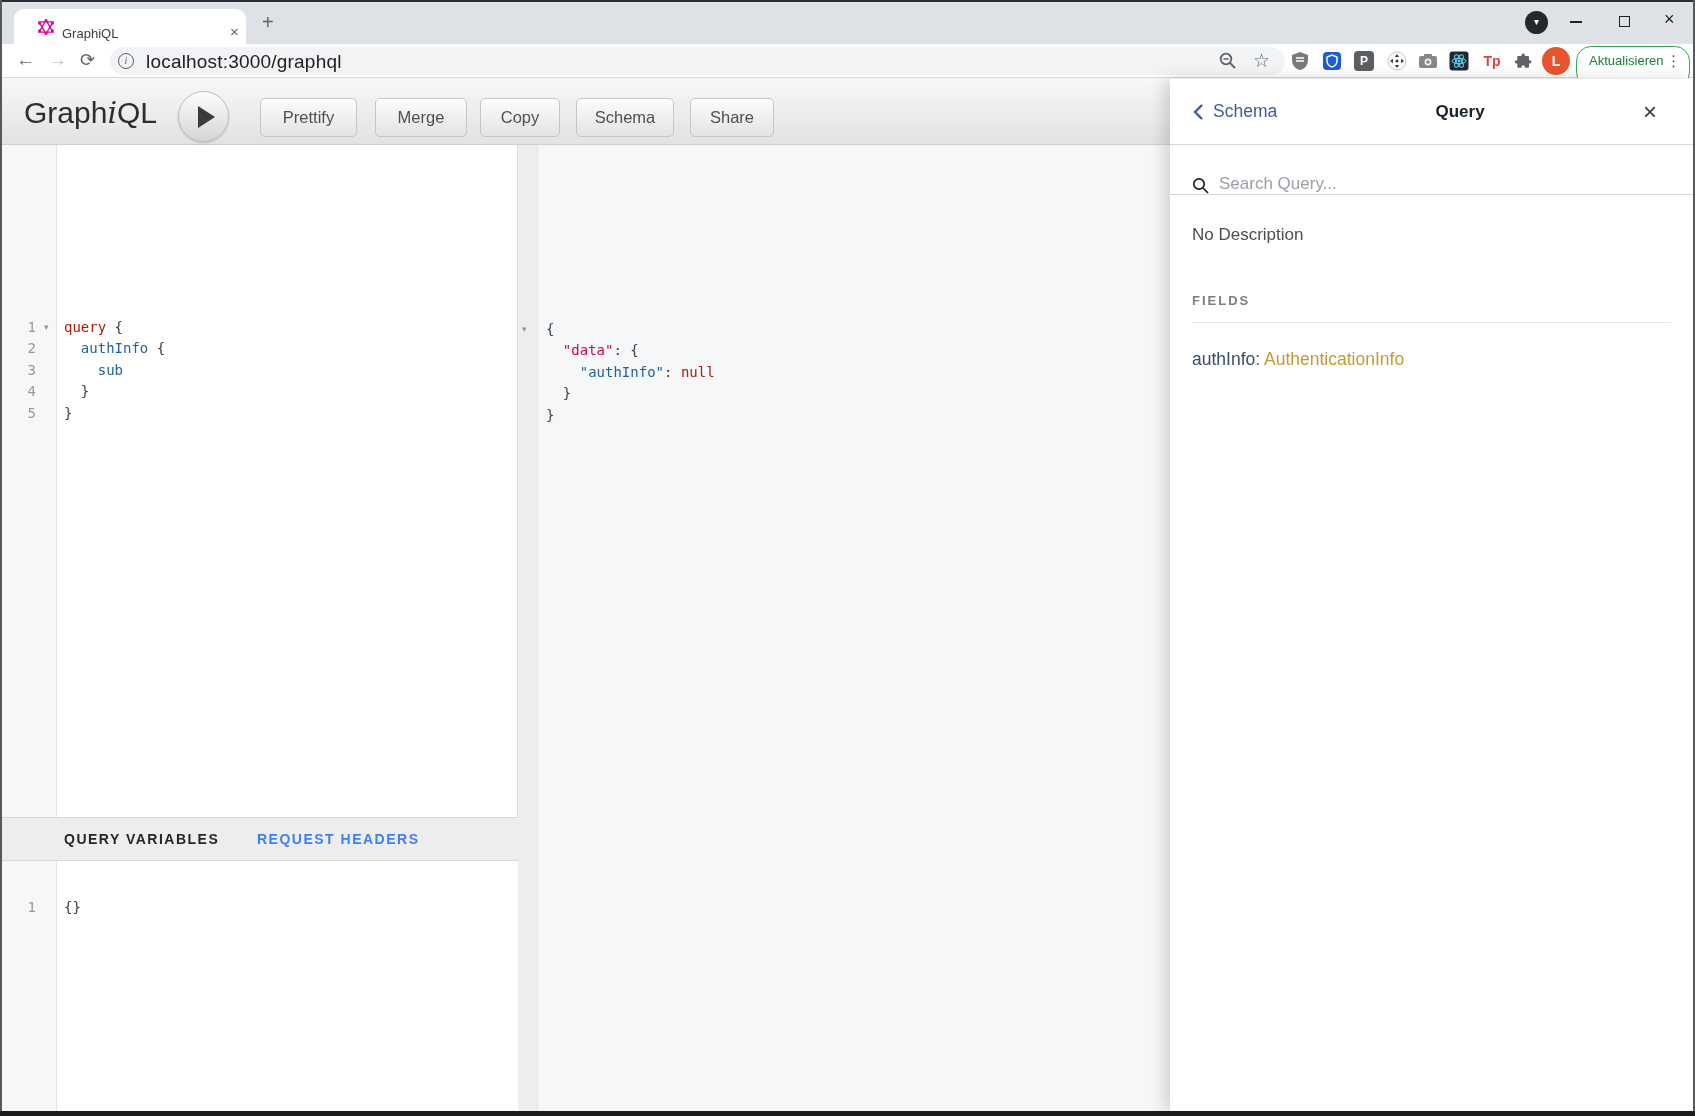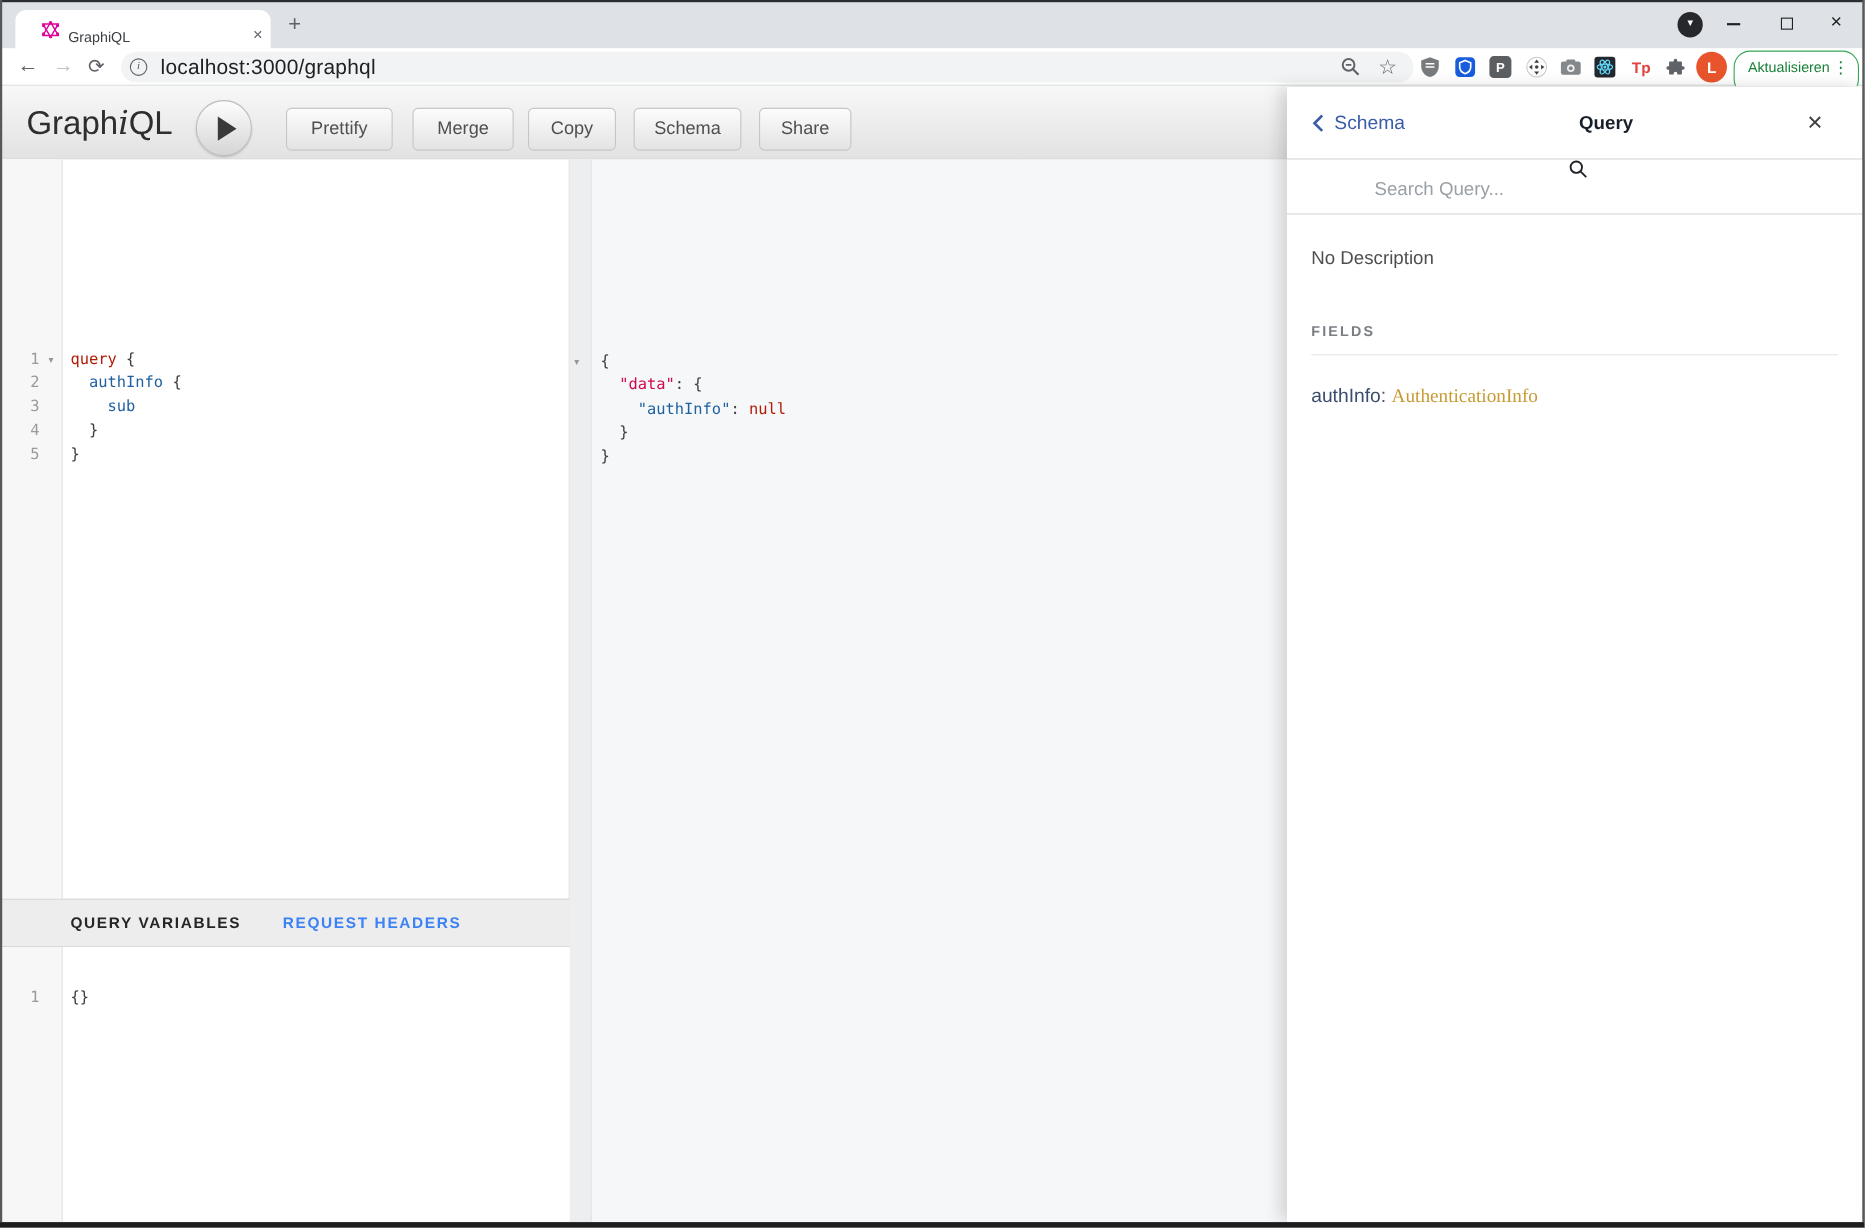--- a/index.html
+++ b/index.html
@@ -59,31 +59,31 @@
   .var-bar { left:0; top:817px; width:518px; height:44px; background:#ededed; border-top:1px solid #d8d8d8; border-bottom:1px solid #d8d8d8; }
   .var-tab { top:831px; font-size:14px; font-weight:bold; letter-spacing:1.5px; }
   .var-tab.active { color:#262626; }
   .var-tab.inactive { color:#3b82f6; }
   
   .docs { left:1170px; top:79px; width:523px; height:1032px; background:#fff; box-shadow:-6px 0 14px rgba(0,0,0,.15); }
   .doc-header { position:absolute; left:0; top:0; width:100%; height:66px; border-bottom:1px solid #d4d6d8; display:flex; align-items:center; padding:0 36px 0 22px; }
   .doc-back { display:flex; align-items:center; color:#3b5ca8; font-size:17.5px; cursor:pointer; }
   .doc-title { flex:1; text-align:center; font-size:17px; font-weight:bold; color:#17202a; }
   .doc-close { font-size:24px; font-weight:300; color:#3c3c3c; line-height:20px; cursor:pointer; }
-  .doc-search { position:absolute; left:0; top:66px; width:100%; height:50px; border-bottom:1px solid #d4d6d8; display:flex; align-items:center; padding-left:6px;flex-direction:column; }
+  .doc-search { position:absolute; left:0; top:66px; width:100%; height:50px; border-bottom:1px solid #d4d6d8; display:flex; align-items:flex-end; padding-left:22px; }
   .doc-search input { border:none; outline:none; font-size:17px; color:#333; margin-left:10px; width:380px; font-family:"Liberation Sans",sans-serif; background:transparent; }
   .doc-search input::placeholder { color:#9aa0a6; }
   .doc-body { position:absolute; left:0; top:116px; width:100%; padding:30px 22px 0 22px; }
   .no-desc { font-size:17px; color:#4e4e4e; }
   .fields-label { margin-top:48px; font-size:13px; font-weight:bold; letter-spacing:2px; color:#7b7f84; }
   .fields-hr { margin-top:14px; border:none; border-top:1px solid #e3e5e7; }
   .field-row { margin-top:26px; font-size:17.5px; }
   .field-name { color:#3b4c6d; }
   .field-colon { color:#555; }
-  .type-name { color:#c79b32;font-family:Liberation Serif, serif; }
+  .type-name { color:#c79b32; }
   .field-desc { margin-top:16px; margin-left:6px; font-size:17px; color:#8e9296; }
   svg { display:block; }
 </style>
 </head>
 <body>
 
 <div id="window">
 
   <div class="abs tabstrip"></div>
   <div class="abs tab">

